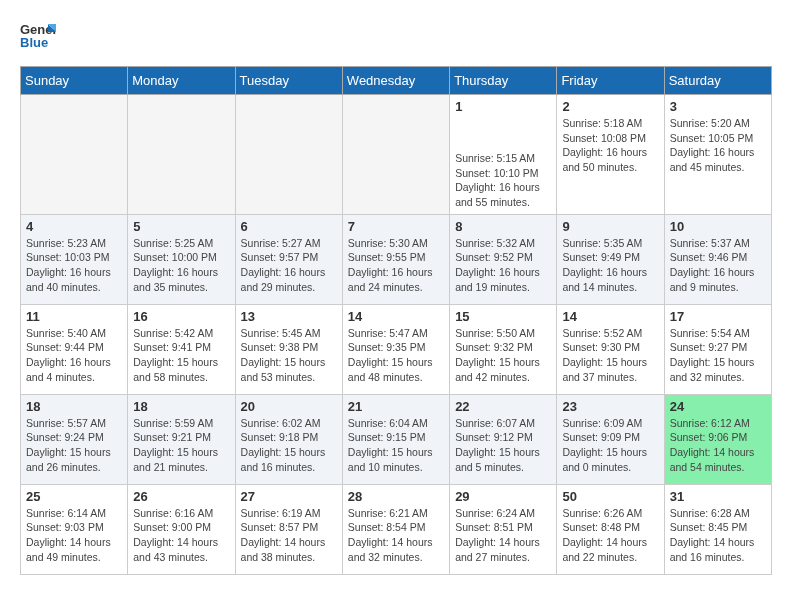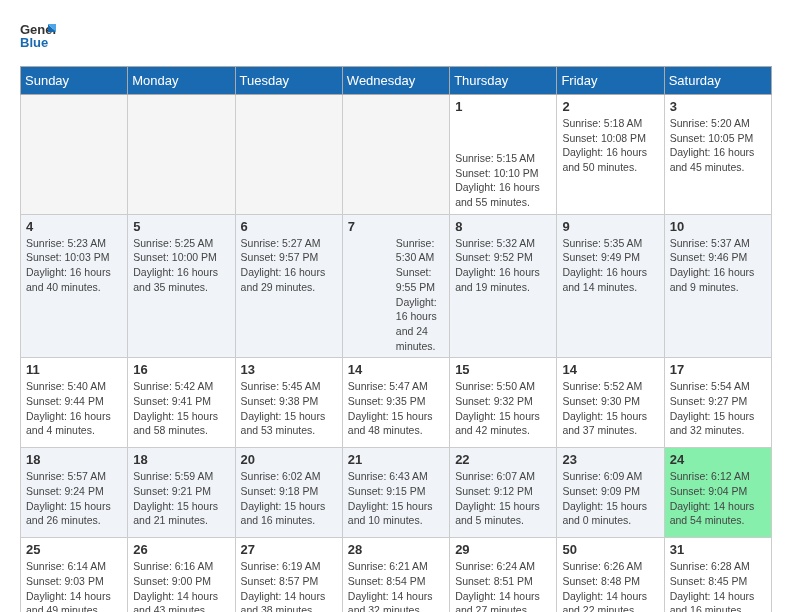--- a/index.html
+++ b/index.html
@@ -152,21 +152,21 @@
         </td>
         <td style="background: rgb(240, 244, 248);">
           <div class="day-number">6</div>
           <div class="day-info" style="white-space: pre-line;">Sunrise: 5:27 AM
 Sunset: 9:57 PM
 Daylight: 16 hours
 and 29 minutes.</div>
         </td>
         <td style="background: rgb(240, 244, 248);">
           <div class="day-number">7</div>
-          <div class="day-info" style="white-space: pre-line; margin-left: 48px;">Sunrise: 5:30 AM
+          <div class="day-info" style="white-space: pre-line;">Sunrise: 5:30 AM
 Sunset: 9:55 PM
 Daylight: 16 hours
 and 24 minutes.</div>
         </td>
         <td style="background: rgb(240, 244, 248);">
           <div class="day-number">8</div>
           <div class="day-info" style="white-space: pre-line;">Sunrise: 5:32 AM
 Sunset: 9:52 PM
 Daylight: 16 hours
 and 19 minutes.</div>
@@ -254,21 +254,21 @@
         </td>
         <td style="background: rgb(240, 244, 248);">
           <div class="day-number">20</div>
           <div class="day-info" style="white-space: pre-line;">Sunrise: 6:02 AM
 Sunset: 9:18 PM
 Daylight: 15 hours
 and 16 minutes.</div>
         </td>
         <td style="background: rgb(240, 244, 248);">
           <div class="day-number">21</div>
-          <div class="day-info" style="white-space: pre-line;">Sunrise: 6:43 AM
+          <div class="day-info" style="white-space: pre-line;">Sunrise: 6:04 AM
 Sunset: 9:15 PM
 Daylight: 15 hours
 and 10 minutes.</div>
         </td>
         <td style="background: rgb(240, 244, 248);">
           <div class="day-number">22</div>
           <div class="day-info" style="white-space: pre-line;">Sunrise: 6:07 AM
 Sunset: 9:12 PM
 Daylight: 15 hours
 and 5 minutes.</div>
@@ -276,21 +276,21 @@
         <td style="background: rgb(240, 244, 248);">
           <div class="day-number">23</div>
           <div class="day-info" style="white-space: pre-line;">Sunrise: 6:09 AM
 Sunset: 9:09 PM
 Daylight: 15 hours
 and 0 minutes.</div>
         </td>
         <td style="background: #86efac;">
           <div class="day-number">24</div>
           <div class="day-info" style="white-space: pre-line;">Sunrise: 6:12 AM
-Sunset: 9:04 PM
+Sunset: 9:06 PM
 Daylight: 14 hours
 and 54 minutes.</div>
         </td>
       </tr>
       <tr>
         <td>
           <div class="day-number">25</div>
           <div class="day-info" style="white-space: pre-line;">Sunrise: 6:14 AM
 Sunset: 9:03 PM
 Daylight: 14 hours

